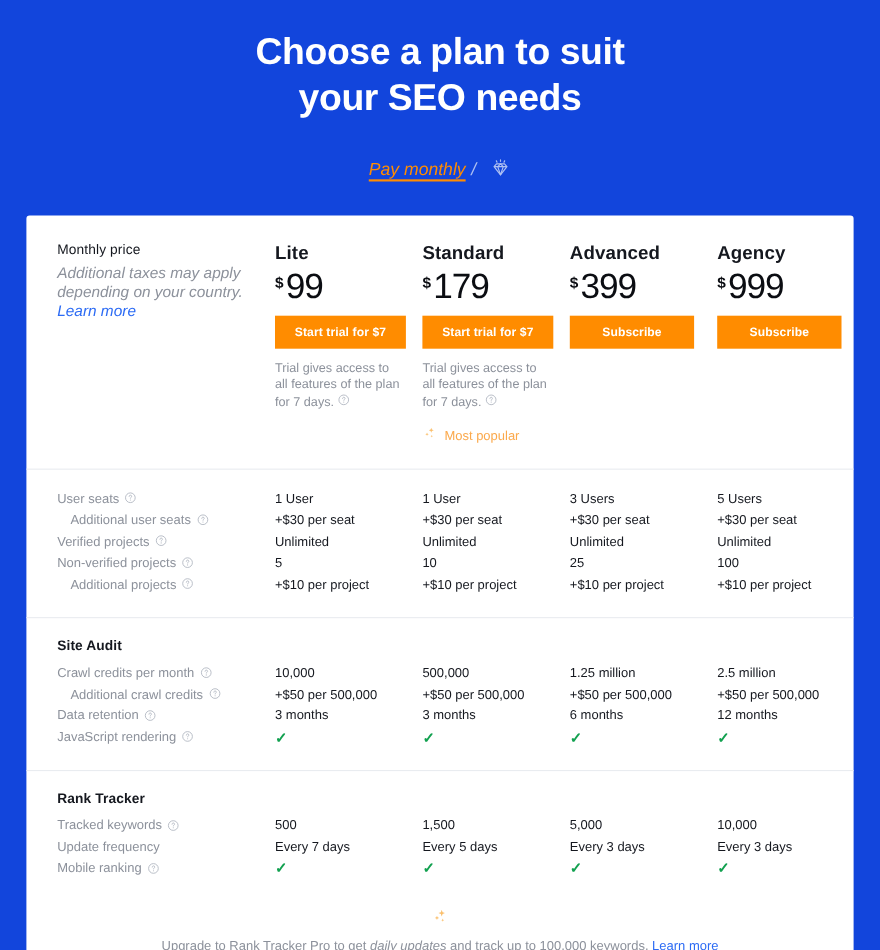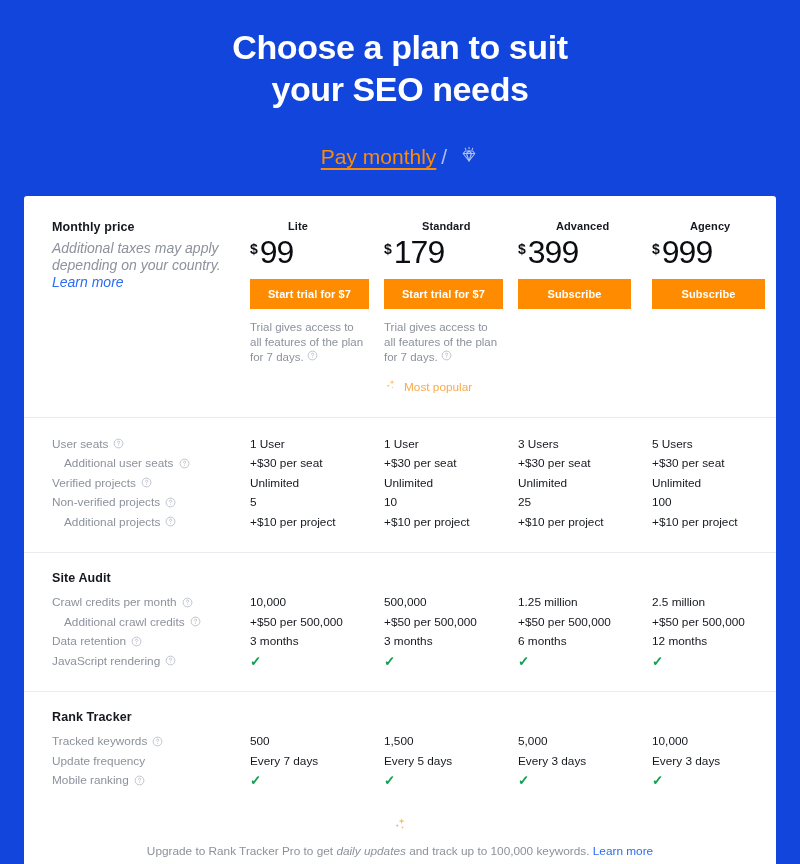--- a/index.html
+++ b/index.html
@@ -16,26 +16,27 @@
   .hero { padding-top: 26px; text-align: center; }
   .hero-title {
     color: #ffffff;
     font-size: 34px;
     font-weight: 700;
     line-height: 42px;
     letter-spacing: -0.4px;
   }
   .billing-toggle {
     margin-top: 35px;
-    font-size: 21px;
+    font-size: 16px;
     color: #AEC0F2;
     display: flex;
     align-items: center;
     justify-content: center;
     gap: 0;
+    font-style: italic;
   }
   .billing-active {
     color: #FF8C00;
     text-decoration: underline;
     text-underline-offset: 4px;
     text-decoration-thickness: 2px;
     font-weight: 400;
     cursor: pointer;
   }
   .billing-sep { color: #AEC0F2; padding: 0 5px; }
@@ -54,31 +55,31 @@
 
   .section { padding: 0 0; }
   .divider { height: 1px; background: #E9ECF0; margin: 0 0px; }
 
   .grid-row { display: flex; align-items: flex-start; }
   .col-label { width: 226px; flex: 0 0 226px; padding-left: 28px; }
   .col-plan  { width: 134px; flex: 0 0 134px; }
 
   
   .price-section { padding: 24px 0 22px 0; }
-  .mp-title { font-size: 12.5px; font-weight: 700; color: #15181F; letter-spacing: .1px; }
+  .mp-title { font-size: 12.5px; font-weight: 400; color: #15181F; letter-spacing: .1px; }
   .mp-desc {
     margin-top: 6px;
     font-size: 14px;
     line-height: 17px;
     color: #8C919B;
     max-width: 175px;
     font-style: italic;
   }
   .link { color: #2C6BF4; text-decoration: none; cursor: pointer; }
-  .plan-name { font-size: 11px; font-weight: 700; color: #15181F; letter-spacing: .1px; margin-left: 38px; }
+  .plan-name { font-size: 17px; font-weight: 700; color: #15181F; letter-spacing: .1px; }
   .plan-price { margin-top: 1px; display: flex; align-items: flex-start; color: #0B0D12; }
   .currency { font-size: 14px; font-weight: 700; line-height: 1; margin-top: 9px; }
   .amount { font-size: 32px; font-weight: 400; line-height: 38px; letter-spacing: -1px; margin-left: 2px; }
   .cta {
     margin-top: 8px;
     display: inline-flex;
     align-items: center;
     justify-content: center;
     height: 30px;
     padding: 0 10px;

